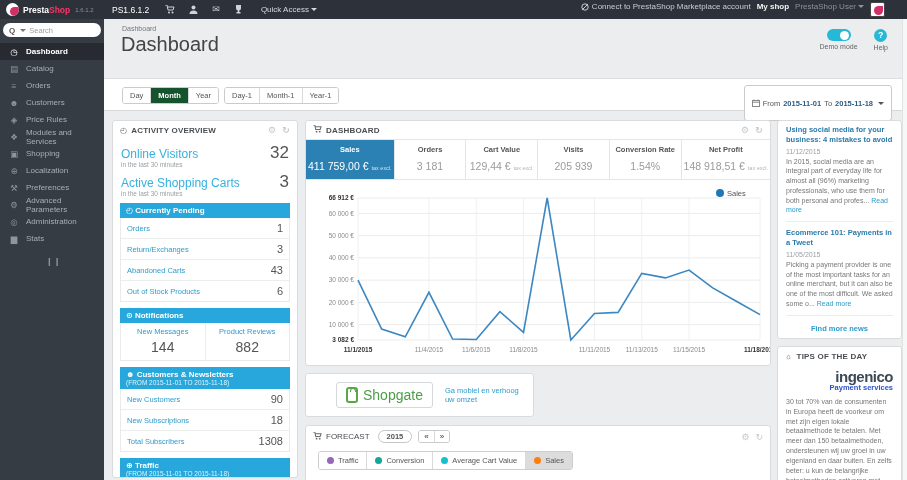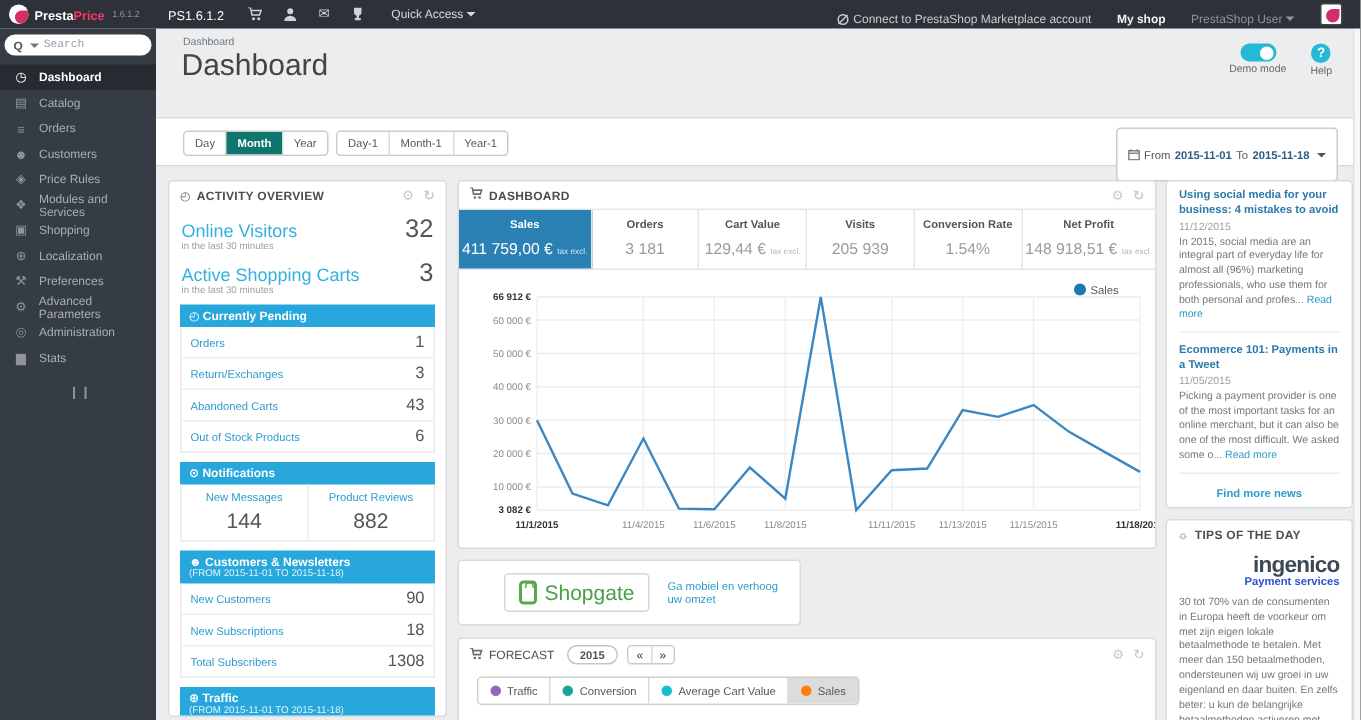--- a/index.html
+++ b/index.html
@@ -14,32 +14,32 @@
   .logo-dot::after { content:""; position:absolute; right:0; bottom:0; width:9px; height:9px; border-radius:50% 0 50% 50%; background:#d42e66; }
   .brand-name { font-size:8.5px; color:#fff; font-weight:bold; white-space:nowrap; }
   .brand-name .shop { color:#ff3366; }
   .brand-ver { font-size:6px; color:#8d939a; margin-left:1px; }
   .shopname { font-size:8.5px; color:#fff; font-weight:normal; margin-left:8px; }
   .tb-icons { display:flex; align-items:center; gap:14px; margin-left:16px; }
   .tb-ic { color:#cfd3d7; font-size:9px; line-height:1; cursor:pointer; }
   .tb-ic svg { display:block; }
   .quick-access { color:#d7dadd; font-size:8px; margin-left:18px; cursor:pointer; }
   .caret { display:inline-block; width:0; height:0; border-left:3px solid transparent; border-right:3px solid transparent; border-top:3.5px solid currentColor; vertical-align:middle; margin-left:2px; }
-  .tb-right { margin-left:auto; display:flex; align-items:flex-end; gap:17px; padding-right:12px; }
+  .tb-right { margin-left:auto; display:flex; align-items:flex-start; gap:6px; padding-right:22px; }
   .tb-link { color:#c9cdd1; font-size:8px; cursor:pointer; display:flex; align-items:center; gap:3px; }
   .tb-myshop { color:#f0f2f3; font-size:8px; font-weight:bold; cursor:pointer; }
   .tb-user { color:#8d939a; font-size:8px; cursor:pointer; }
   .avatar { width:15px; height:15px; border-radius:2px; background:#fff; position:relative; overflow:hidden; border:1px solid #444; }
   .avatar::after { content:""; position:absolute; left:3px; top:3px; width:9px; height:9px; border-radius:50% 0 50% 50%; background:#d42e66; }
 
   
   .sidebar { position:absolute; left:0; top:19px; width:104px; height:461px; background:#363c44; z-index:20; }
   .search-wrap { margin:4px 3px 6px 3px; background:#fff; border-radius:9px; height:14px; display:flex; align-items:center; padding:0 6px; gap:3px; }
   .search-wrap .mag { color:#555; font-size:8px; font-weight:bold; }
-  .search-wrap input { border:0; outline:0; width:58px; font-size:7.5px; color:#444; font-family:Liberation Mono, monospace; }
+  .search-wrap input { border:0; outline:0; width:58px; font-size:7.5px; color:#444; font-family:Liberation Sans, sans-serif; }
   .search-wrap input::placeholder { color:#9aa0a5; }
   .nav-item { display:flex; align-items:center; gap:7px; height:17px; padding-left:9px; color:#a9aeb4; font-size:8px; cursor:pointer; }
   .nav-item .glyph { width:10px; text-align:center; font-size:8.5px; color:#8f959b; }
   .nav-item.active { background:#272b31; color:#fff; font-weight:bold; }
   .nav-item.active .glyph { color:#fff; }
   .collapse-btn { margin:10px auto 0 auto; width:12px; text-align:center; color:#8f959b; font-size:8px; letter-spacing:1px; cursor:pointer; }
 
   
   .content { position:absolute; left:104px; top:19px; width:798px; height:461px; background:#ebedee; }
   .scrolltrack { position:absolute; right:0; top:19px; width:5px; height:461px; background:#f6f7f7; border-left:1px solid #e0e2e3; }
@@ -50,21 +50,21 @@
   .toggle-pill { width:24px; height:12px; border-radius:7px; background:#25b9d7; position:relative; margin:0 auto; cursor:pointer; }
   .toggle-pill::after { content:""; position:absolute; right:1.5px; top:1.5px; width:9px; height:9px; border-radius:50%; background:#fff; }
   .help-circ { width:13px; height:13px; border-radius:50%; background:#25b9d7; color:#fff; font-size:9px; font-weight:bold; line-height:13px; margin:0 auto; cursor:pointer; }
   .head-right .lbl { font-size:7px; color:#666; margin-top:2px; }
 
   .toolbar { position:absolute; left:0; top:59px; width:798px; height:33px; background:#fff; border-top:1px solid #dcdee0; border-bottom:1px solid #d6d8da; }
   .btn-groups { position:absolute; left:18px; top:8px; display:flex; gap:5px; }
   .btn-group { display:flex; border:1px solid #c9cbcd; border-radius:3px; overflow:hidden; }
   .range-btn { background:#fff; font-size:7.5px; color:#555; padding:3px 7px; border-left:1px solid #d8dadc; cursor:pointer; white-space:nowrap; }
   .range-btn:first-child { border-left:0; }
-  .range-btn.active { background:#0f766e; color:#fff; font-weight:bold; }
+  .range-btn.active { background:#14532d; color:#fff; font-weight:bold; }
   .date-btn { position:absolute; right:10px; top:6px; height:36px; background:#fff; border:1px solid #c9cbcd; border-radius:3px; display:flex; align-items:center; gap:3px; padding:0 7px; font-size:7.5px; color:#555; cursor:pointer; }
   .date-btn b { color:#2c5d85; }
 
   
   .panel { position:absolute; background:#fff; border:1px solid #d9dbdd; border-radius:3px; }
   .panel-head { display:flex; align-items:center; height:18px; padding:0 7px; font-size:8px; font-weight:bold; color:#4a4e52; letter-spacing:.2px; }
   .panel-head .ph-icon { margin-right:4px; font-size:8px; color:#6a6e72; }
   .panel-tools { margin-left:auto; display:flex; gap:6px; color:#c9c9c9; font-size:9px; }
   .panel-tools span { cursor:pointer; }
 
@@ -152,21 +152,21 @@
   .tips-text { clear:both; font-size:7px; color:#777; line-height:1.42; padding-top:4px; }
 </style>
 </head>
 <body>
 
 <div class="screen">
 
   <header class="topbar">
     <div class="brand">
       <span class="logo-dot"></span>
-      <span class="brand-name"><span>Presta</span><span class="shop">Price</span></span>
+      <span class="brand-name"><span>Presta</span><span class="shop">Shop</span></span>
       <span class="brand-ver">1.6.1.2</span>
     </div>
     <span class="shopname">PS1.6.1.2</span>
     <div class="tb-icons">
       <span class="tb-ic">
           <svg width="10" height="9" viewBox="0 0 10 9">
             <path d="M0 0h2l1 5h5l1-3H3" fill="none" stroke="#cfd3d7" stroke-width="1"></path>
             <circle cx="4" cy="7.5" r="1" fill="#cfd3d7"></circle>
             <circle cx="7.5" cy="7.5" r="1" fill="#cfd3d7"></circle>
           </svg>

